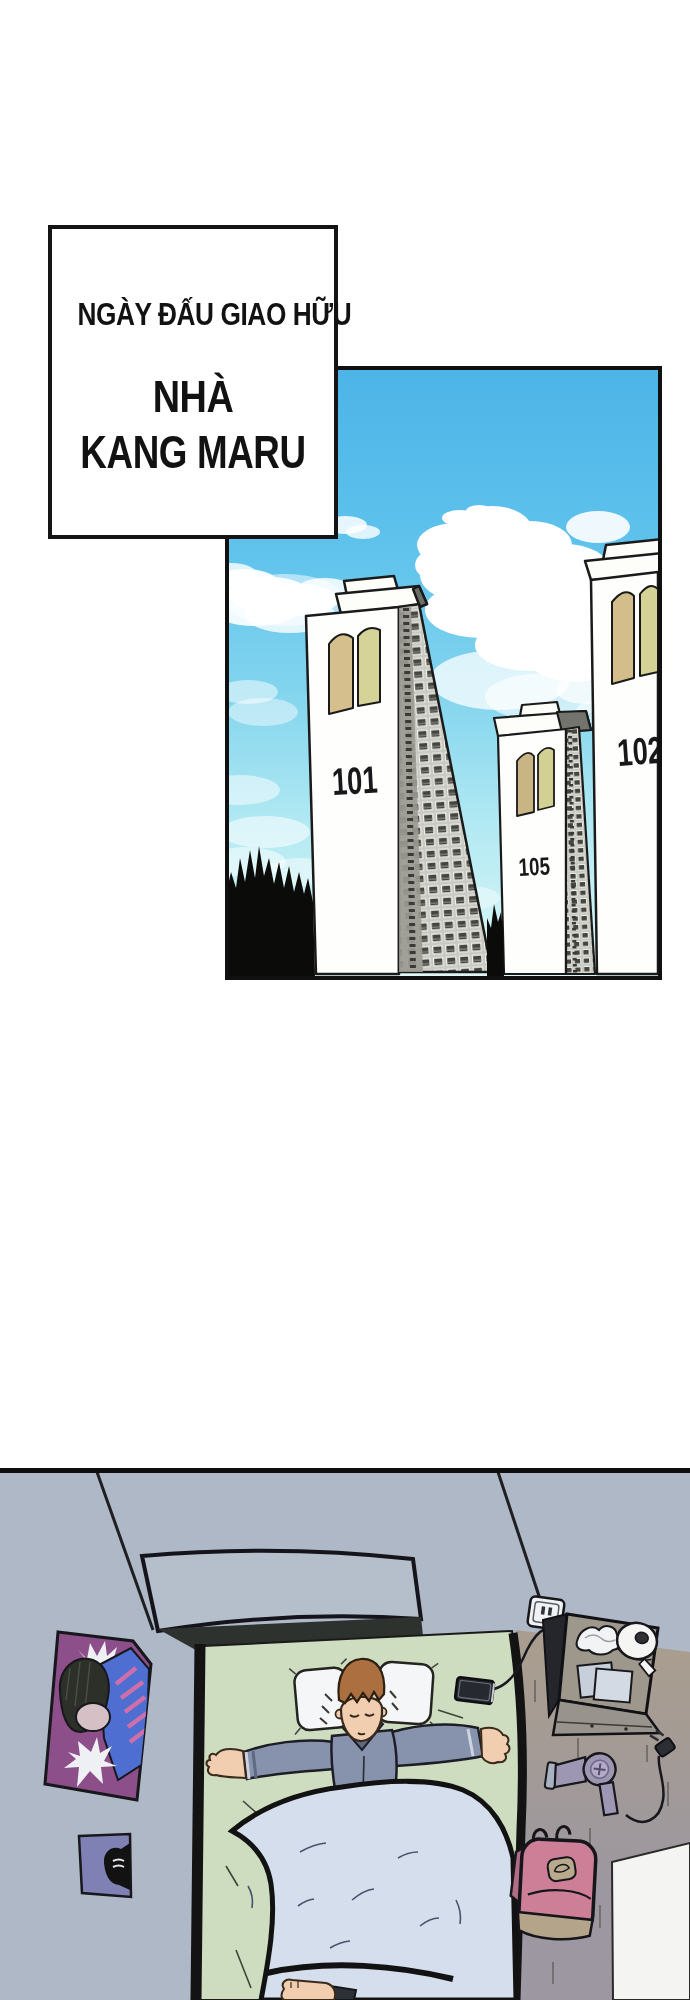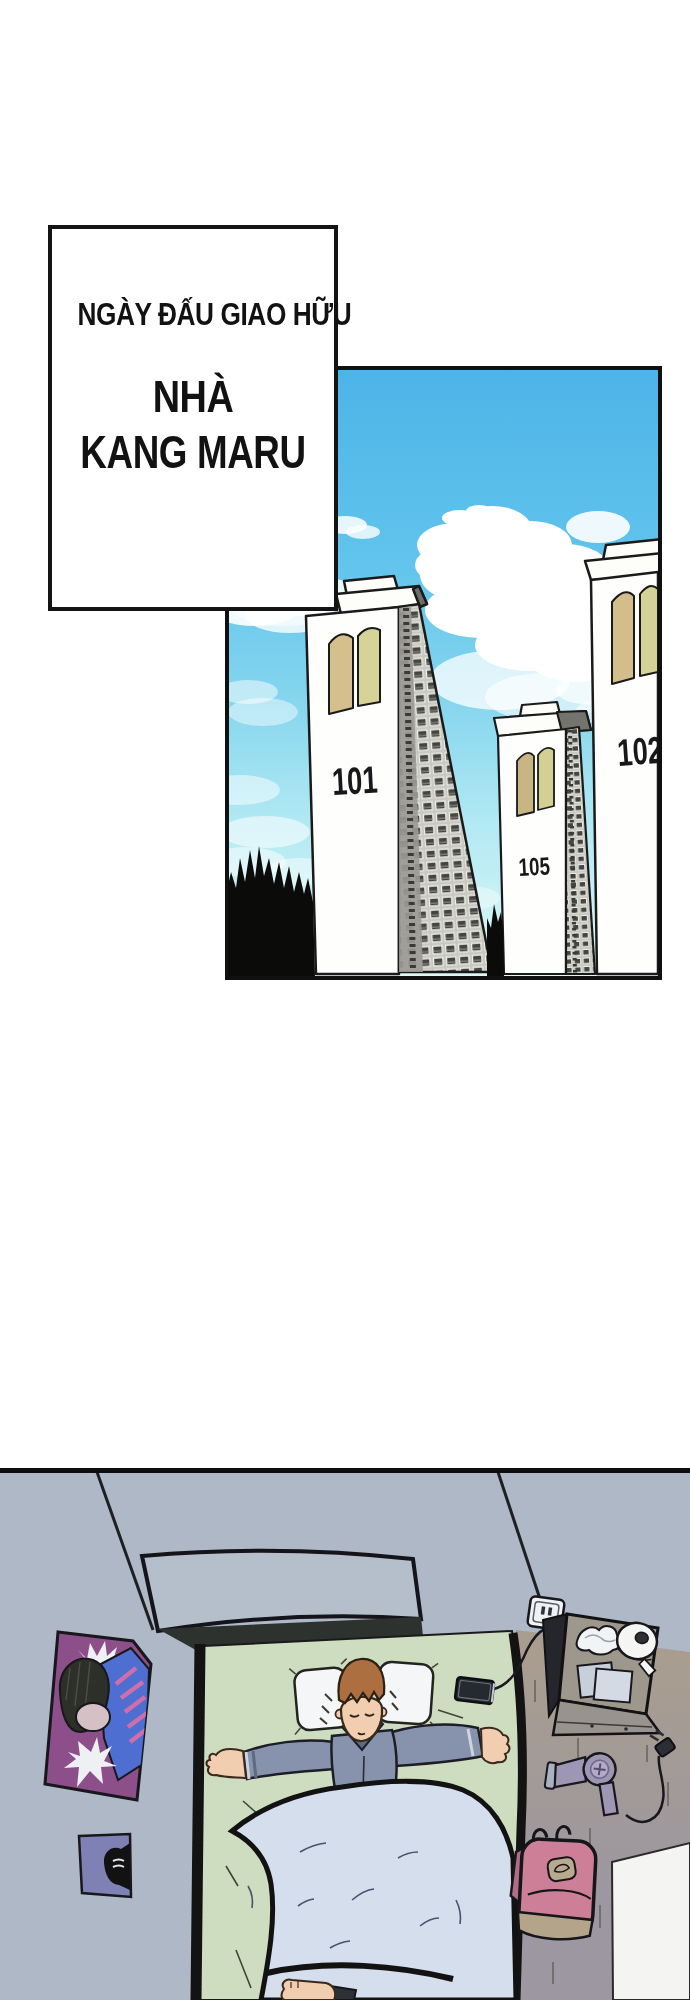--- a/index.html
+++ b/index.html
@@ -1,19 +1,19 @@
 <!DOCTYPE html>
 <html><head>
 <meta charset="utf-8">
 <style>
   html,body{margin:0;padding:0;background:#ffffff;}
   body{width:690px;height:2000px;position:relative;overflow:hidden;
        font-family:"Liberation Sans","DejaVu Sans",sans-serif;}
   
-  #caption-box{position:absolute;left:48px;top:225px;width:290px;height:386px;
+  #caption-box{position:absolute;left:48px;top:225px;width:290px;height:314px;
     background:#ffffff;border:4px solid #141414;box-sizing:border-box;z-index:5;}
   .cap-line{position:absolute;left:0;width:100%;text-align:center;font-weight:700;
     color:#121212;white-space:nowrap;letter-spacing:-0.5px;line-height:1;}
   #cap1{top:69px;font-size:32px;transform:scaleX(0.82);}
   #cap2{top:146px;font-size:44px;transform:scaleX(0.86);}
   #cap3{top:200px;font-size:46px;transform:scaleX(0.80);}
   
   #city-panel{position:absolute;left:225px;top:366px;width:437px;height:614px;
     border:4px solid #101010;box-sizing:border-box;overflow:hidden;background:#5bc0ea;z-index:1;}
   #city-panel svg{position:absolute;left:0;top:0;}

